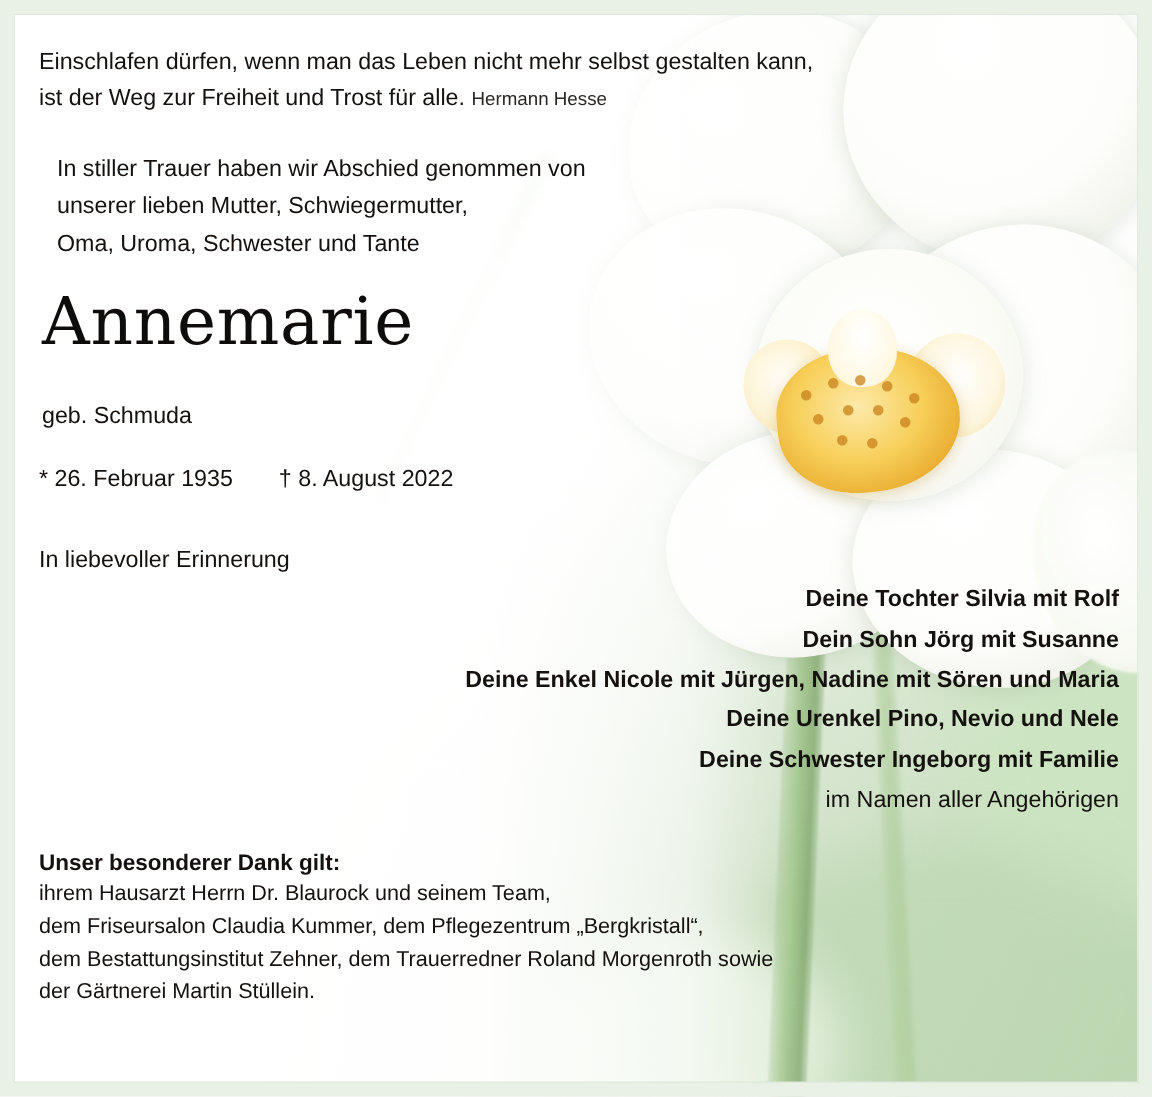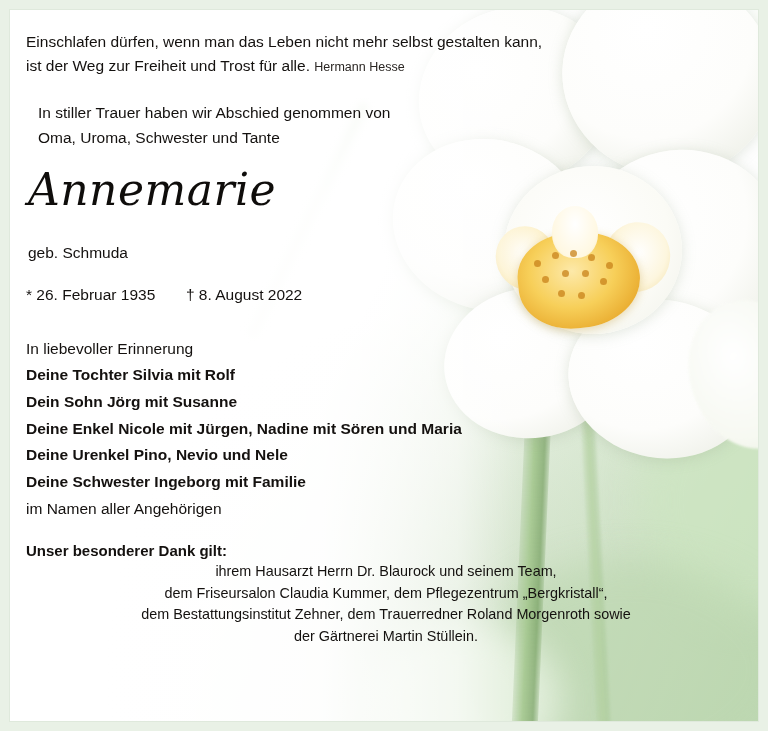--- a/index.html
+++ b/index.html
@@ -199,21 +199,20 @@
     margin-left: 12px;
   }
   .name-block {
     position: relative;
     height: 126px;
     margin-top: 8px;
   }
   .fname, .lname {
     position: absolute;
     font-family: "DejaVu Serif", serif;
-    font-style: italic;
     font-weight: 400;
     color: #0f0d0b;
     letter-spacing: 0.5px;
   }
   .fname { left: 2px;   top: 6px;  font-size: 44px; }
   .lname { left: 140px; top: 56px; font-size: 44px; }
   .maiden {
     position: absolute;
     left: 2px; top: 86px;
     font-size: 15.5px;
@@ -229,40 +228,41 @@
     font-size: 15.5px;
   }
   .family {
     margin-top: 4px;
     font-size: 15.5px;
     line-height: 1.72;
   }
   .family li {
     list-style: none;
     font-weight: bold;
+    text-align: right;
   }
   .family li.plain { font-weight: normal; }
   .family { margin: 4px 0 0 0; padding: 0; }
   .para {
     margin-top: 16px;
     font-size: 15.5px;
     line-height: 1.6;
   }
   .thanks-head {
     margin-top: 20px;
     font-size: 15px;
     font-weight: bold;
   }
   .thanks-list {
     margin: 2px 0 0 0;
     padding: 0;
     font-size: 14.4px;
     line-height: 1.5;
   }
-  .thanks-list li { list-style: none; text-align: center; }
+  .thanks-list li { list-style: none; }
 </style>
 </head>
 <body>
 
 <div class="notice">
 
   <div class="photo">
     <div class="blob b1"></div>
     <div class="blob b2"></div>
     <div class="blob b3"></div>
@@ -314,20 +314,21 @@
     <div class="quote">
       <div>Einschlafen dürfen, wenn man das Leben nicht mehr selbst gestalten kann,</div>
       <div>
         <span>ist der Weg zur Freiheit und Trost für alle.</span>
         <span class="quote-author">Hermann Hesse</span>
       </div>
     </div>
 
     <div class="intro">
       <div>In stiller Trauer haben wir Abschied genommen von</div>
+      <div>unserer lieben Mutter, Schwiegermutter,</div>
       <div>Oma, Uroma, Schwester und Tante</div>
     </div>
 
     <div class="name-block">
       <div class="fname">Annemarie</div>
       <div class="maiden">geb. Schmuda</div>
     </div>
 
     <div class="dates">
       <span>* 26. Februar 1935</span>

